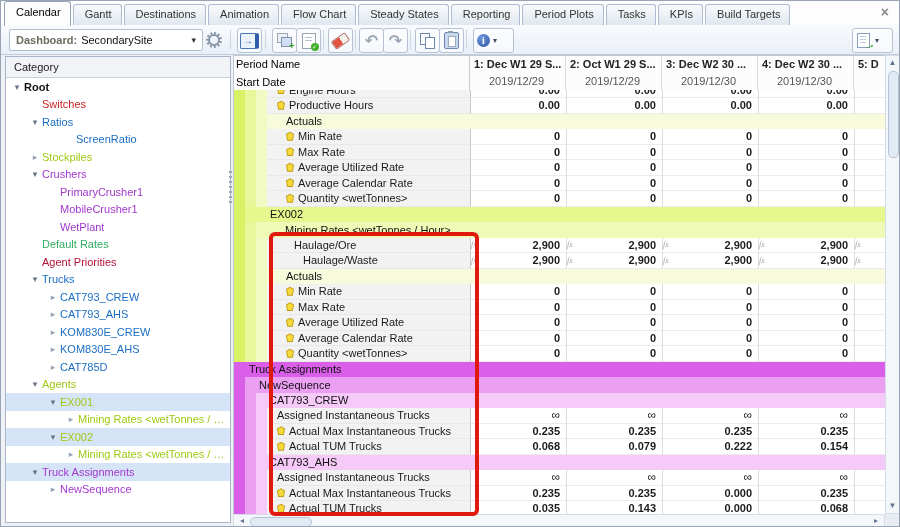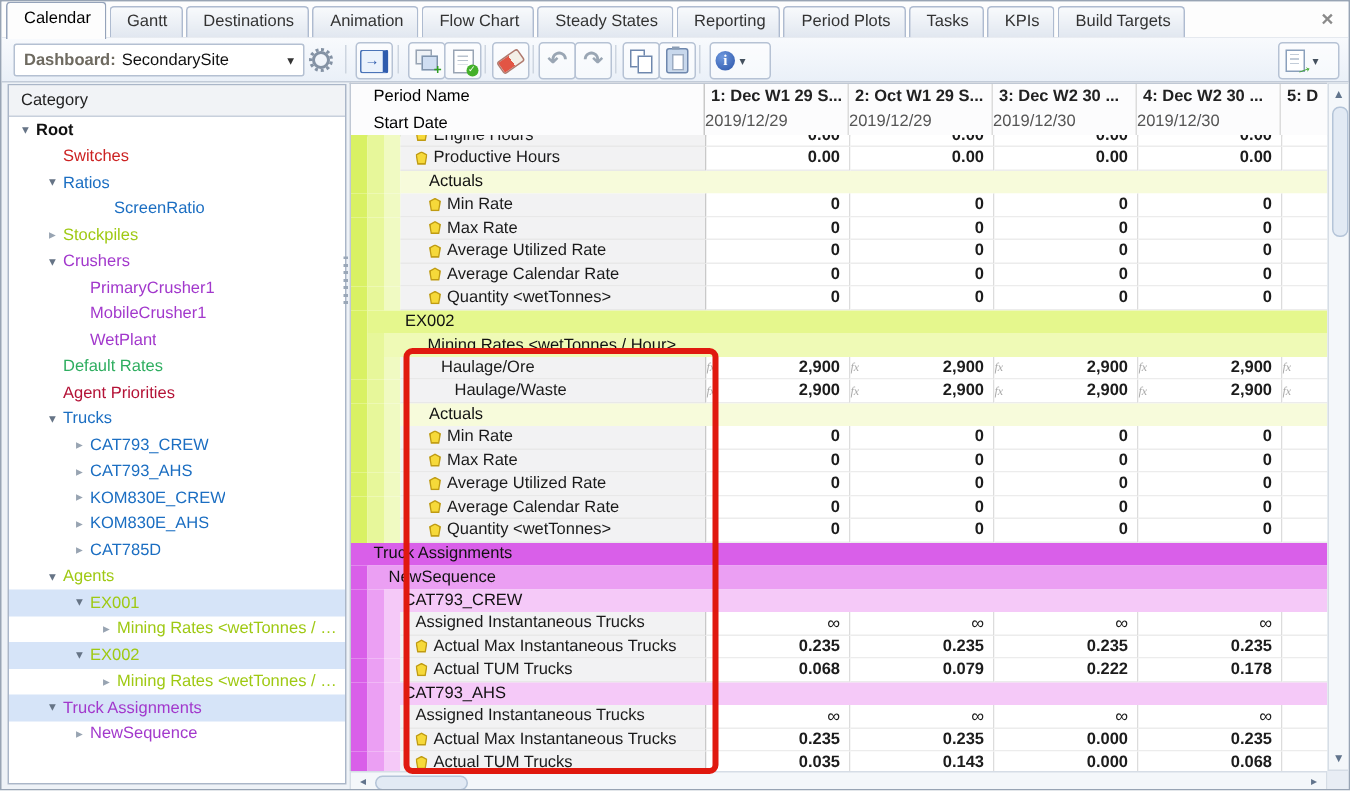--- a/index.html
+++ b/index.html
@@ -56,24 +56,24 @@
   .tree-row{height:17.5px;display:flex;align-items:center;white-space:nowrap;cursor:default;}
   .tree-row.selected{background:#d6e4f8;}
   .tree-arrow{width:14px;text-align:center;font-size:9px;flex:0 0 14px;}
   .tree-label{overflow:hidden;text-overflow:ellipsis;}
   .splitter-grip{position:absolute;left:228px;top:170px;width:3px;height:34px;background:repeating-linear-gradient(#9aa7b8 0 2px,transparent 2px 5px);}
 
   
   .grid{position:absolute;left:232px;top:54px;width:652px;height:459px;background:#fff;border-left:1px solid #c0c8d4;border-top:1px solid #c0c8d4;box-sizing:border-box;overflow:hidden;}
   .ghead-row1{position:absolute;left:0;top:0;width:100%;height:18px;background:#fcfcfd;border-bottom:1px solid #dcdcdc;display:flex;}
   .ghead-row2{position:absolute;left:0;top:18px;width:100%;height:16px;background:#fcfcfd;border-bottom:1px solid #c2c2c2;display:flex;}
-  .ghead-label{flex:0 0 236px;padding-left:15px;line-height:17px;border-right:1px solid #c9c9c9;box-sizing:border-box;color:#000;}
+  .ghead-label{flex:0 0 236px;padding-left:2px;line-height:17px;border-right:1px solid #c9c9c9;box-sizing:border-box;color:#000;}
   .hcell{flex:0 0 96px;box-sizing:border-box;border-right:1px solid #dcdcdc;overflow:hidden;white-space:nowrap;}
   .hcell.colname{font-weight:bold;padding-left:4px;line-height:17px;}
-  .hcell.date{text-align:left;padding-right:2px;color:#555;line-height:15px;}
+  .hcell.date{text-align:center;padding-right:2px;color:#555;line-height:15px;}
   .hcell.partial{flex:0 0 31px;border-right:none;}
   .gbody{position:absolute;left:0;top:34px;width:100%;bottom:0;}
   .grow{position:relative;display:flex;height:15.5px;box-sizing:border-box;}
   .grow.cut{height:8px;overflow:hidden;}
   .cutinner{position:relative;top:-7.5px;display:flex;height:15.5px;width:100%;}
   .band{flex:0 0 11px;height:100%;}
   .gfill{flex:1 1 auto;display:flex;align-items:center;overflow:hidden;white-space:nowrap;color:#111;}
   .glabel{flex:0 0 204px;display:flex;align-items:center;background:#f2f2f3;border-right:1px solid #c9c9c9;border-bottom:1px solid #e8e8e8;box-sizing:border-box;overflow:hidden;white-space:nowrap;color:#1a1a1a;}
   .vcell{flex:0 0 96px;display:flex;align-items:center;justify-content:flex-end;border-right:1px solid #dcdcdc;border-bottom:1px solid #ececec;box-sizing:border-box;background:#fff;padding-right:6px;overflow:hidden;}
   .vcell .val{font-weight:bold;color:#1c1c1c;}
@@ -721,21 +721,21 @@
           <div class="vcell">
             <span class="val">0.068</span>
           </div>
           <div class="vcell">
             <span class="val">0.079</span>
           </div>
           <div class="vcell">
             <span class="val">0.222</span>
           </div>
           <div class="vcell">
-            <span class="val">0.178</span>
+            <span class="val">0.154</span>
           </div>
           <div class="vcell partial"></div>
         </div>
         <div class="grow">
           <div class="band" style="background: rgb(217, 95, 233);"></div>
           <div class="band" style="background: rgb(235, 159, 243);"></div>
           <div class="gfill" style="background: rgb(245, 201, 248);">
             <span style="padding-left: 13px;">CAT793_AHS</span>
           </div>
         </div>

